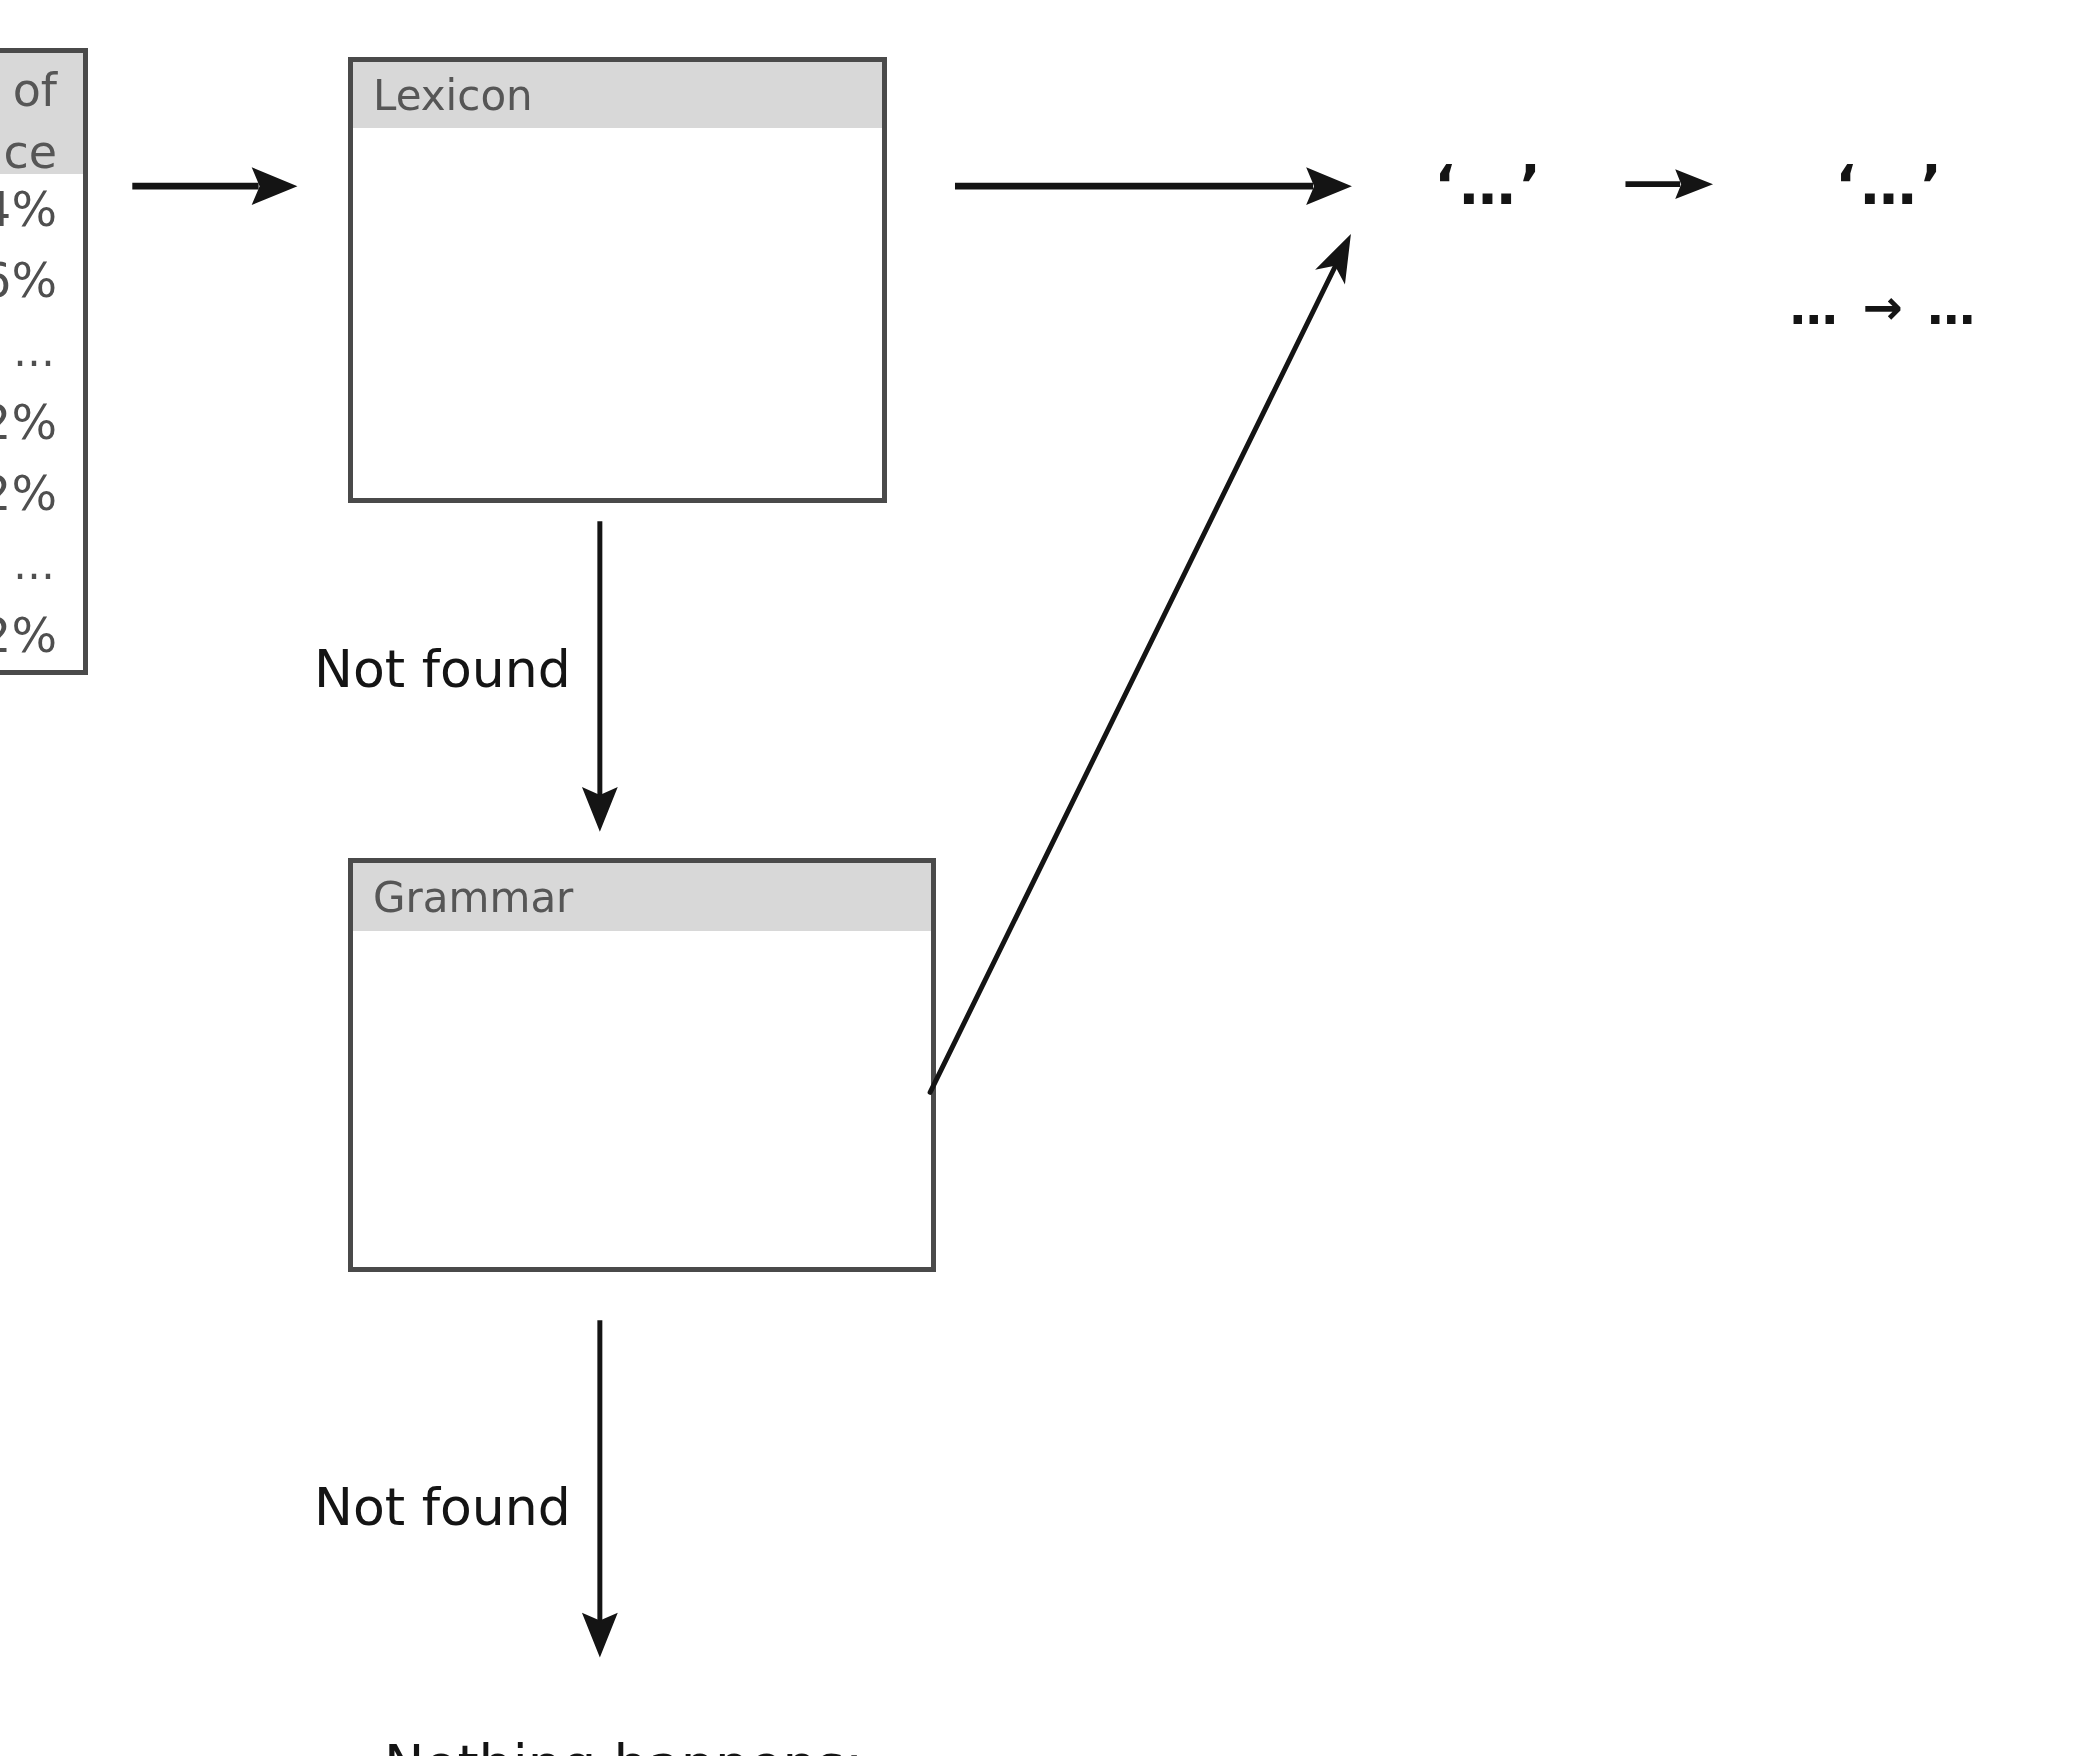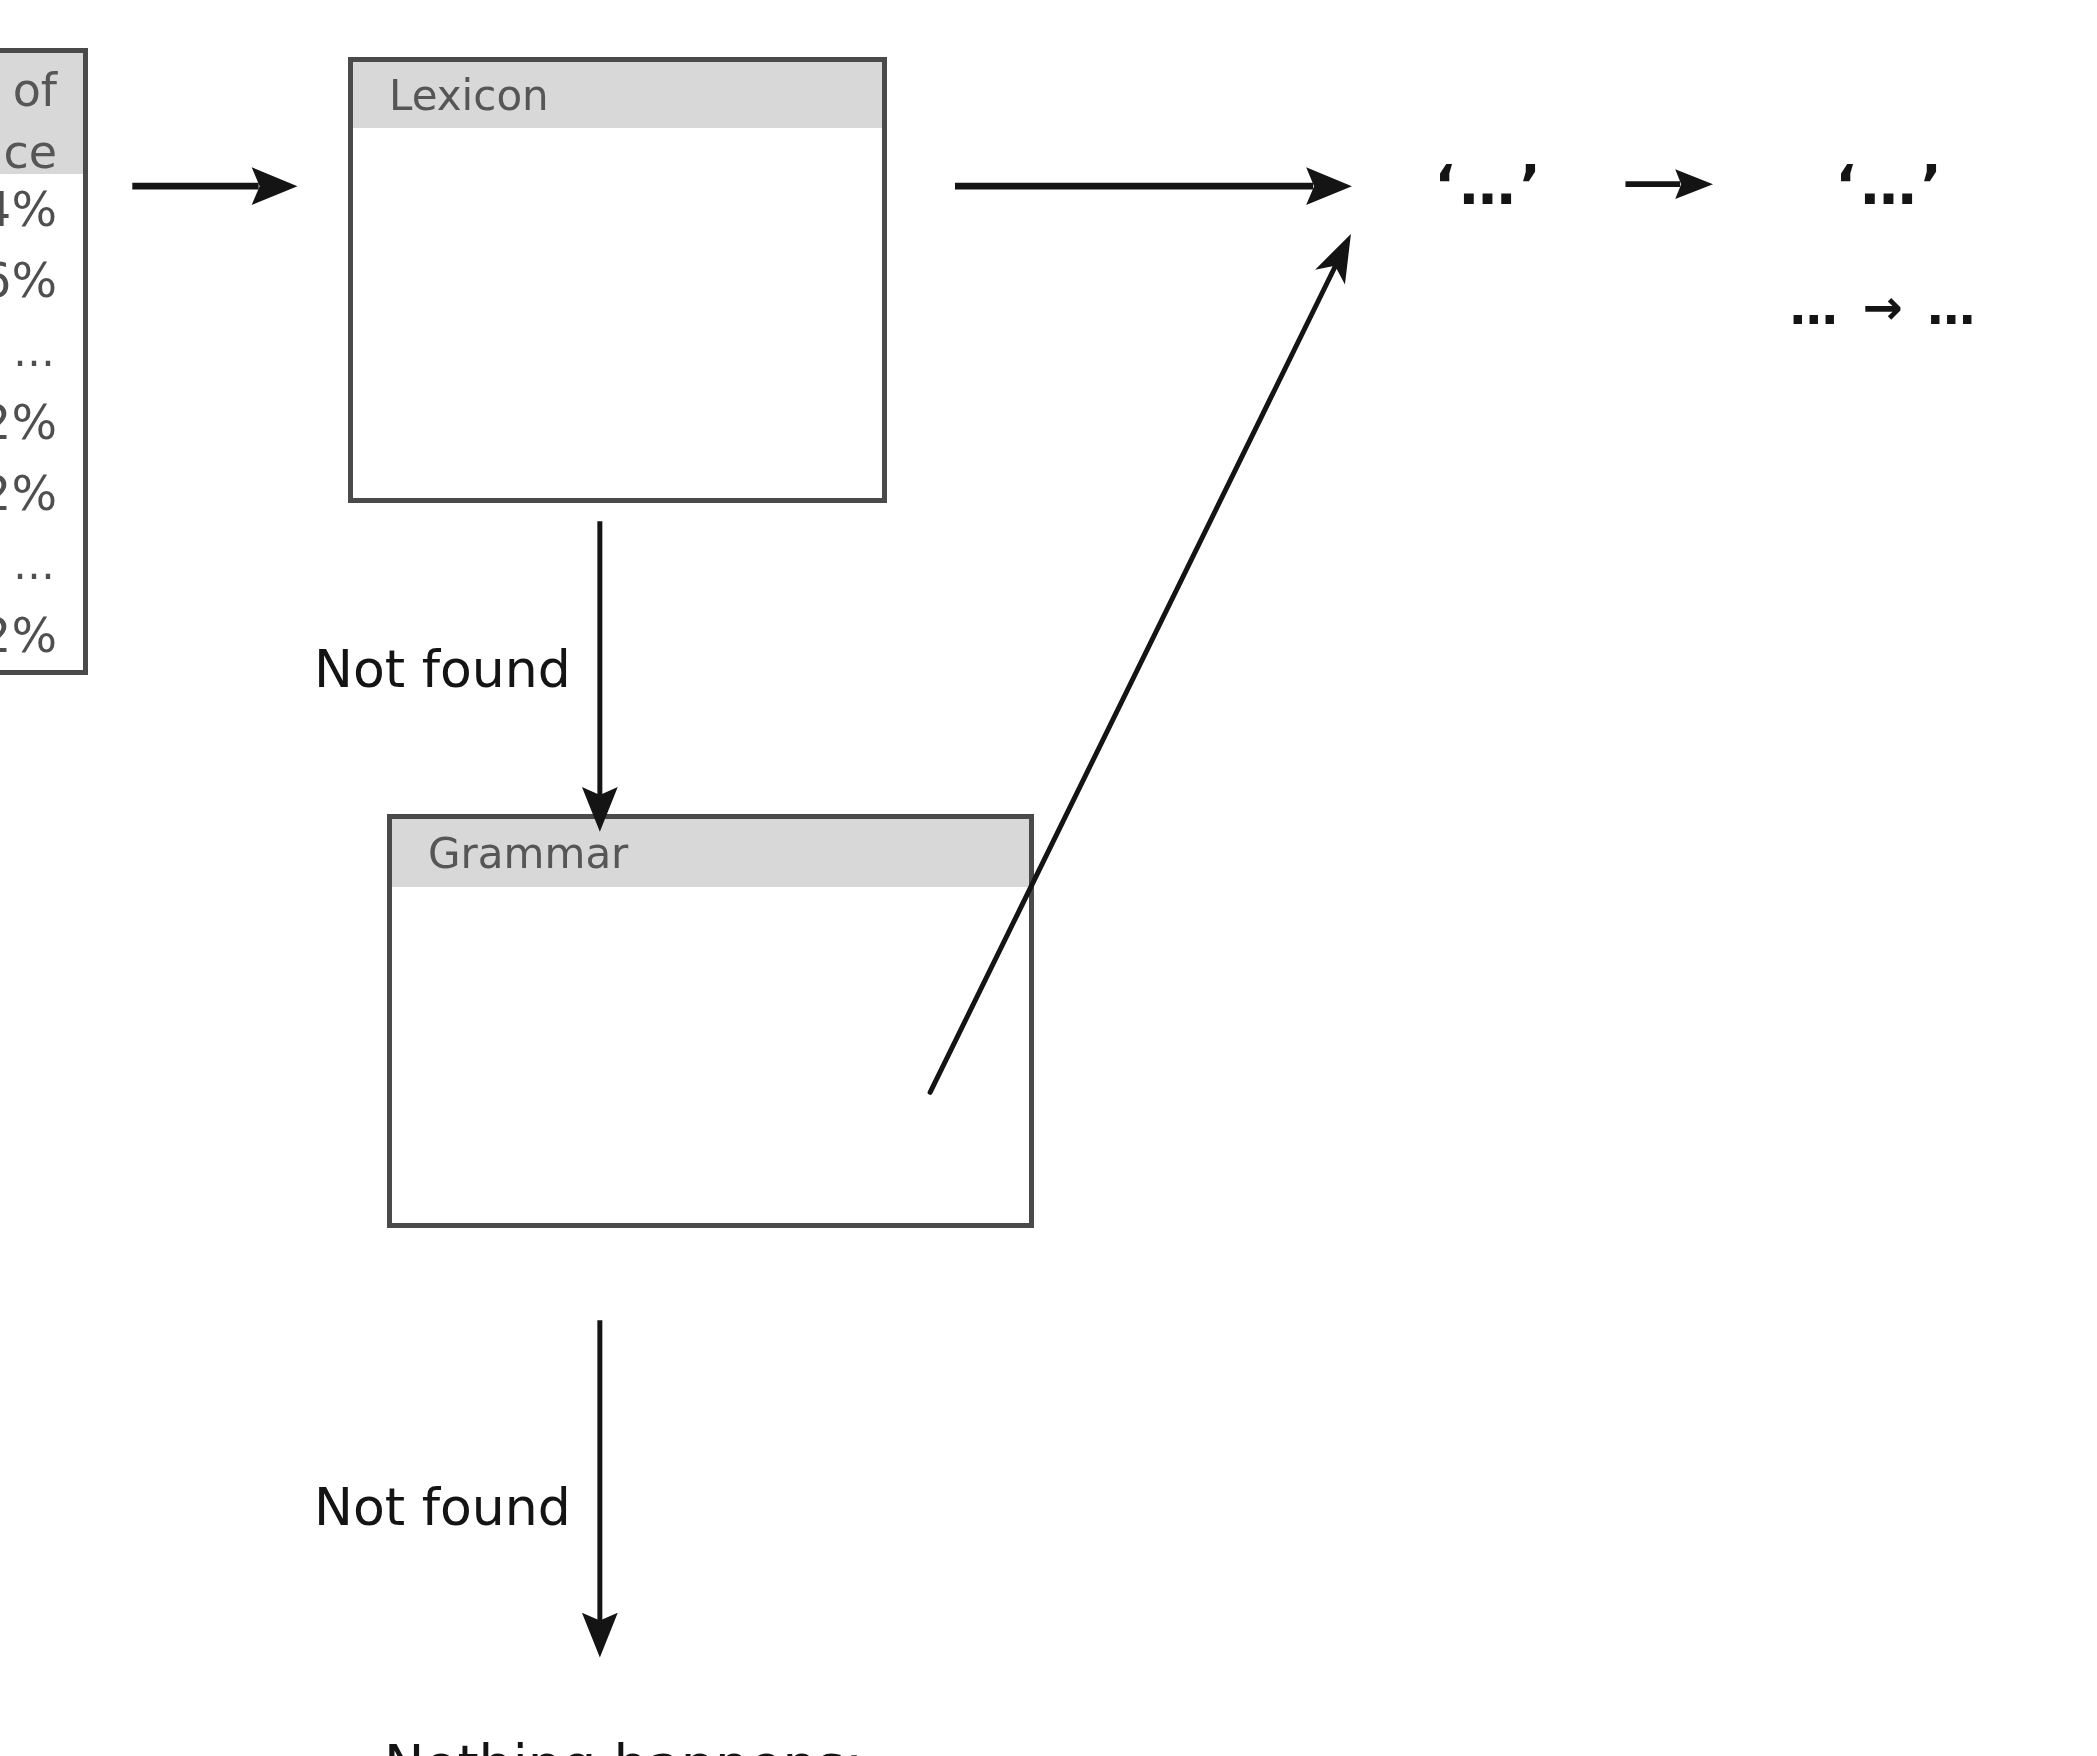--- a/index.html
+++ b/index.html
@@ -24,26 +24,26 @@
     position:absolute;
     box-sizing:border-box;
     border:5px solid var(--border-gray);
     background:var(--paper);
   }
   .frame .head{
     background:var(--header-fill);
     color:var(--muted-text);
     display:flex;align-items:center;
     font-size:42px;
-    padding-left:36px;
+    padding-left:20px;
     box-sizing:border-box;
   }
   #lexicon-box{left:348px;top:57px;width:539px;height:446px;}
   #lexicon-box .head{height:66px;}
-  #grammar-box{left:348px;top:814px;width:647px;height:414px;margin-left:39px;}
+  #grammar-box{left:348px;top:858px;width:588px;height:414px;}
   #grammar-box .head{height:68px;}
 
   
   #freq-table{left:-129px;top:48px;width:217px;height:627px;}
   #freq-table .thead{
     height:121px;
     background:var(--header-fill);
     color:var(--muted-text);
     font-size:46px;
     text-align:right;

